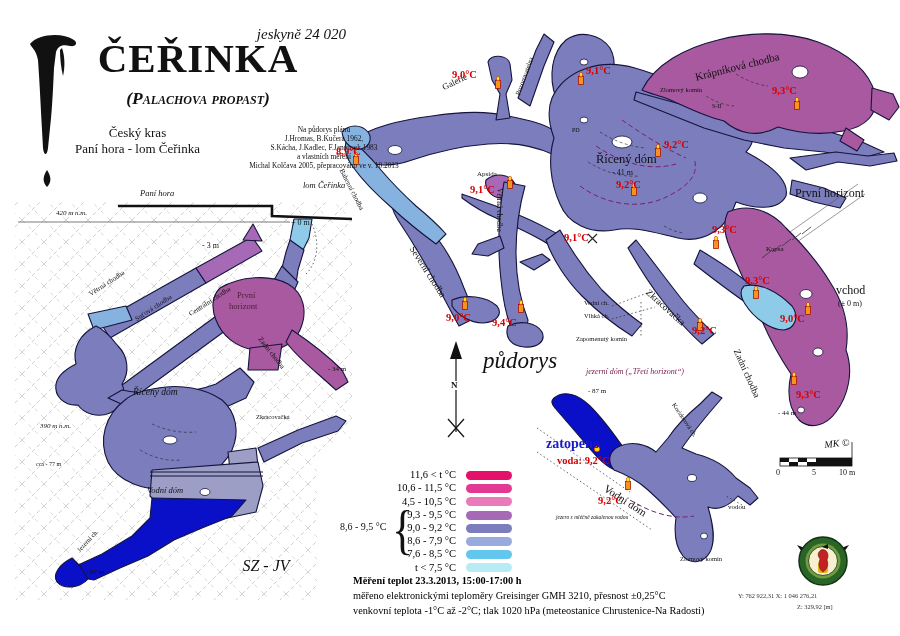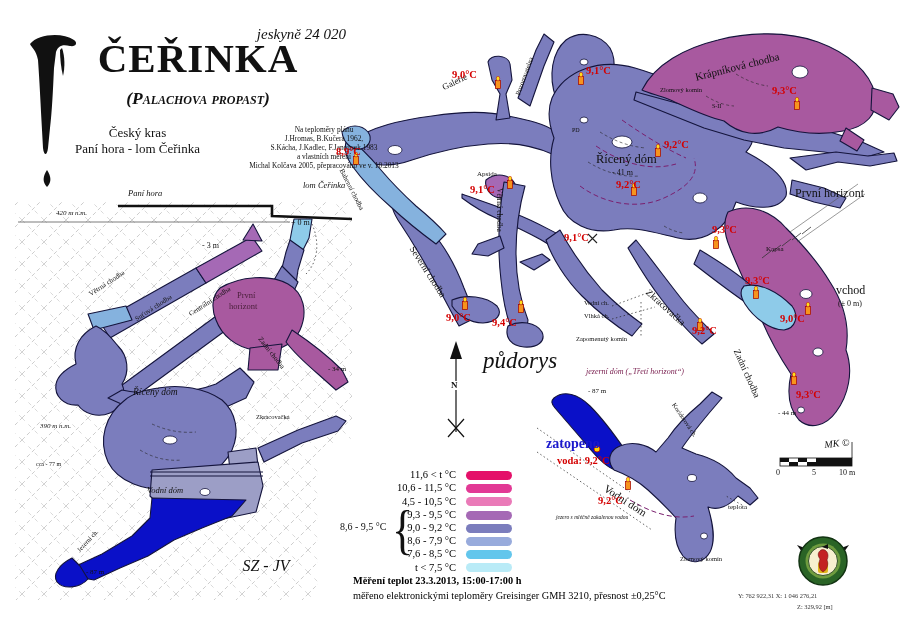--- a/index.html
+++ b/index.html
@@ -220,27 +220,27 @@
     <path d="M34,16 C37,24 37,36 35,44 C33,36 32,26 32,18 Z" fill="#111"></path>
     <path d="M19,138 C23,144 24,150 19,155 C14,150 15,144 19,138 Z" fill="#111"></path>
   </g>
 </svg>
 
 <div class="lbl it ctr" style="left:196px;top:27px;width:150px;font-size:15px;text-align:right;">jeskyně 24 020</div>
 <div class="lbl ctr" style="left:92px;top:38px;width:212px;font-size:41px;font-weight:bold;letter-spacing:1px;">ČEŘINKA</div>
 <div class="lbl it ctr" style="left:88px;top:90px;width:220px;font-size:17.5px;font-variant:small-caps;font-weight:bold;">(Palachova propast)</div>
 <div class="lbl ctr" style="left:30px;top:126px;width:215px;font-size:13px;">Český kras</div>
 <div class="lbl ctr" style="left:30px;top:142px;width:215px;font-size:13px;">Paní hora - lom Čeřinka</div>
-<div class="lbl ctr" style="left:228px;top:126px;width:192px;font-size:7.4px;">Na teploměry plánu</div>
+<div class="lbl ctr" style="left:228px;top:126px;width:192px;font-size:7.4px;">Na půdorys plánu</div>
 <div class="lbl ctr" style="left:228px;top:135px;width:192px;font-size:7.4px;">J.Hromas, B.Kučera 1962,</div>
 <div class="lbl ctr" style="left:228px;top:144px;width:192px;font-size:7.4px;">S.Kácha, J.Kadlec, F.Janousek 1983</div>
 <div class="lbl ctr" style="left:228px;top:153px;width:192px;font-size:7.4px;">a vlastních měření</div>
 <div class="lbl ctr" style="left:228px;top:162px;width:192px;font-size:7.4px;">Michal Kolčava 2005, přepracováno ve v. 10.2013</div>
 
-<div class="lbl it" style="left:128px;top:189px;font-size:8.5px;">Paní hora</div>
+<div class="lbl it" style="left:140px;top:189px;font-size:8.5px;">Paní hora</div>
 <div class="lbl it" style="left:303px;top:181px;font-size:8.5px;">lom Čeřinka</div>
 <div class="lbl it" style="left:56px;top:210px;font-size:7px;">420 m n.m.</div>
 <div class="lbl" style="left:291px;top:219px;font-size:8px;">+ 0 m</div>
 <div class="lbl" style="left:202px;top:242px;font-size:8px;">- 3 m</div>
 <div class="lbl" style="left:88px;top:292px;font-size:7px;transform:rotate(-33deg);">Větrná chodba</div>
 <div class="lbl" style="left:134px;top:317px;font-size:7px;transform:rotate(-33deg);">Suťová chodba</div>
 <div class="lbl" style="left:188px;top:312px;font-size:7px;transform:rotate(-33deg);">Centrální chodba</div>
 <div class="lbl" style="left:237px;top:291px;font-size:8.5px;color:#4a1f3a;">První</div>
 <div class="lbl" style="left:229px;top:302px;font-size:8.5px;color:#4a1f3a;">horizont</div>
 <div class="lbl" style="left:262px;top:336px;font-size:7px;transform:rotate(52deg);">Zadní chodba</div>
@@ -294,21 +294,21 @@
 <div class="temp" style="left:692px;top:326px;">9,2°C</div>
 <div class="temp" style="left:780px;top:314px;">9,0°C</div>
 <div class="temp" style="left:796px;top:390px;">9,3°C</div>
 <div class="temp" style="left:598px;top:496px;">9,2°C</div>
 
 <div class="lbl it" style="left:586px;top:368px;font-size:8px;color:#7a2050;">jezerní dóm („Třetí horizont“)</div>
 <div class="lbl" style="left:588px;top:388px;font-size:7px;">- 87 m</div>
 <div class="lbl" style="left:546px;top:437px;font-size:14px;font-weight:bold;color:var(--waterLabel,#1a18cc);">zatopeno</div>
 <div class="temp" style="left:557px;top:456px;">voda: 9,2°C</div>
 <div class="lbl" style="left:608px;top:483px;font-size:11px;transform:rotate(33deg);">Vodní dóm</div>
-<div class="lbl" style="left:728px;top:504px;font-size:7px;">teplota</div>
+<div class="lbl" style="left:728px;top:504px;font-size:7px;">vodou</div>
 <div class="lbl" style="left:676px;top:402px;font-size:6.5px;transform:rotate(56deg);">Koridorová ch.</div>
 <div class="lbl" style="left:680px;top:556px;font-size:6.5px;">Zlomový komín</div>
 <div class="lbl it" style="left:556px;top:515px;font-size:5.5px;">jezero s mléčně zakalenou vodou</div>
 
 <div class="legend-rows">
   <div class="lrow">
         <span class="llabel">11,6 &lt; t °C</span>
         <span class="lbar" style="background-color: rgb(228, 16, 105);"></span>
       </div>
   <div class="lrow">
@@ -338,20 +338,21 @@
   <div class="lrow">
         <span class="llabel">t &lt; 7,5 °C</span>
         <span class="lbar" style="background-color: rgb(185, 235, 247);"></span>
       </div>
 </div>
 <div class="brace">{</div>
 <div class="lbl" style="left:340px;top:522px;font-size:10px;">8,6 - 9,5 °C</div>
 
 <div class="footer-line" style="top:575px;font-weight:bold;">Měření teplot 23.3.2013, 15:00-17:00 h</div>
 <div class="footer-line" style="top:590px;">měřeno elektronickými teploměry Greisinger GMH 3210, přesnost ±0,25°C</div>
+<div class="footer-line" style="top:605px;">venkovní teplota -1°C až -2°C; tlak 1020 hPa (meteostanice Chrustenice-Na Radosti)</div>
 
 <div class="lbl" style="left:776px;top:469px;font-size:8px;">0</div>
 <div class="lbl" style="left:812px;top:469px;font-size:8px;">5</div>
 <div class="lbl" style="left:839px;top:469px;font-size:8px;">10 m</div>
 <div class="lbl it" style="left:824px;top:440px;font-size:10px;transform:rotate(-6deg);">MK ©</div>
 <div class="coords" style="left:738px;top:592px;">Y: 762 922,31    X: 1 046 276,21</div>
 <div class="coords" style="left:797px;top:603px;">Z: 329,92 [m]</div>
 
 </div>
 

